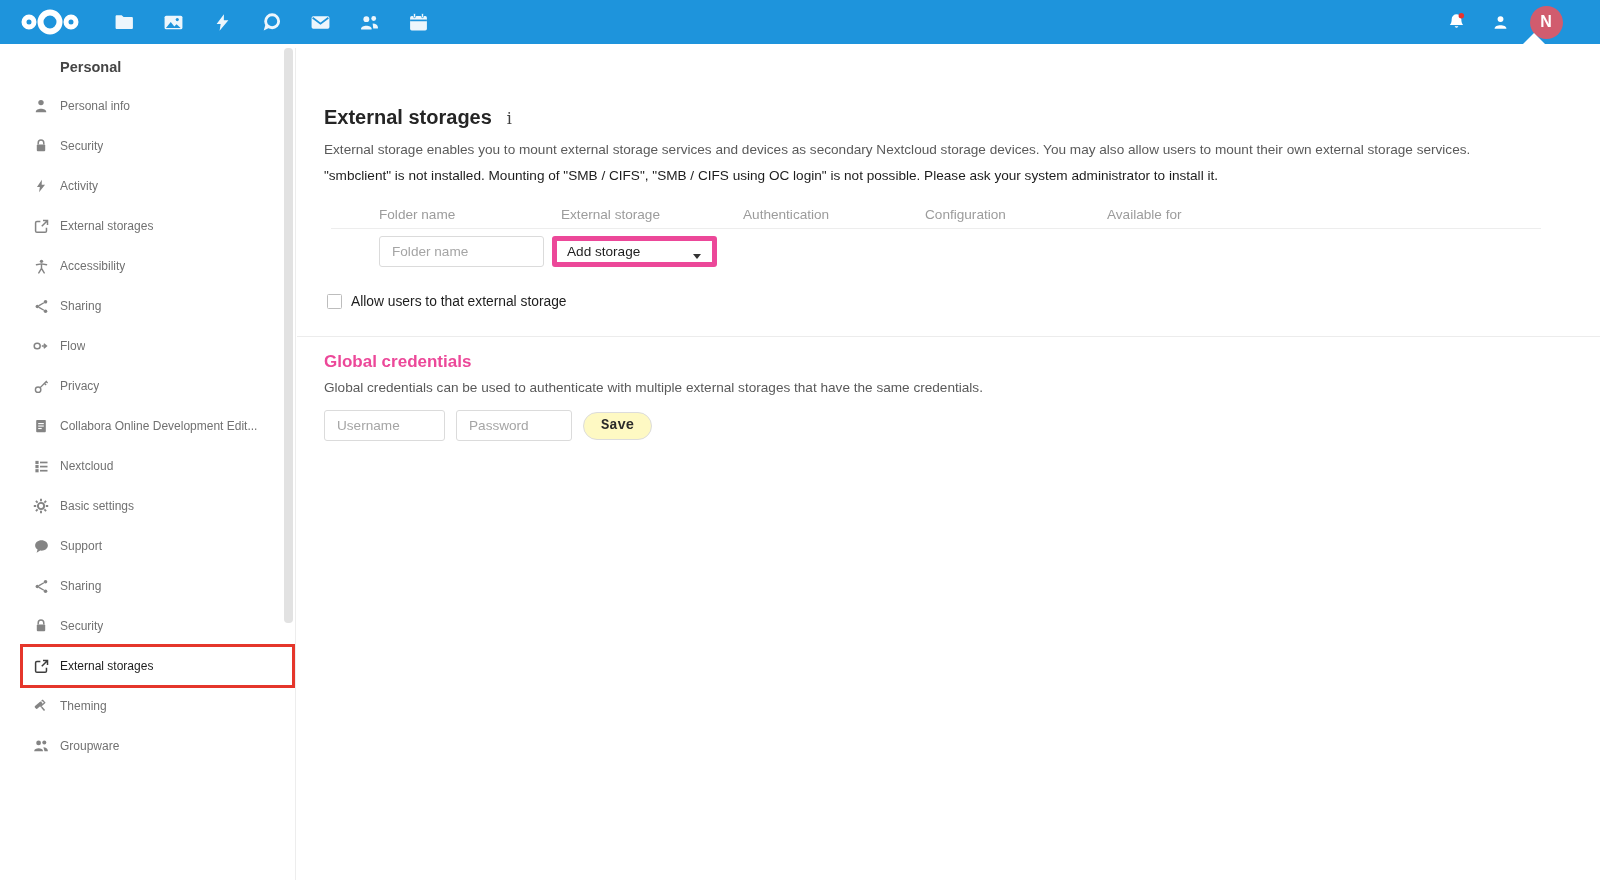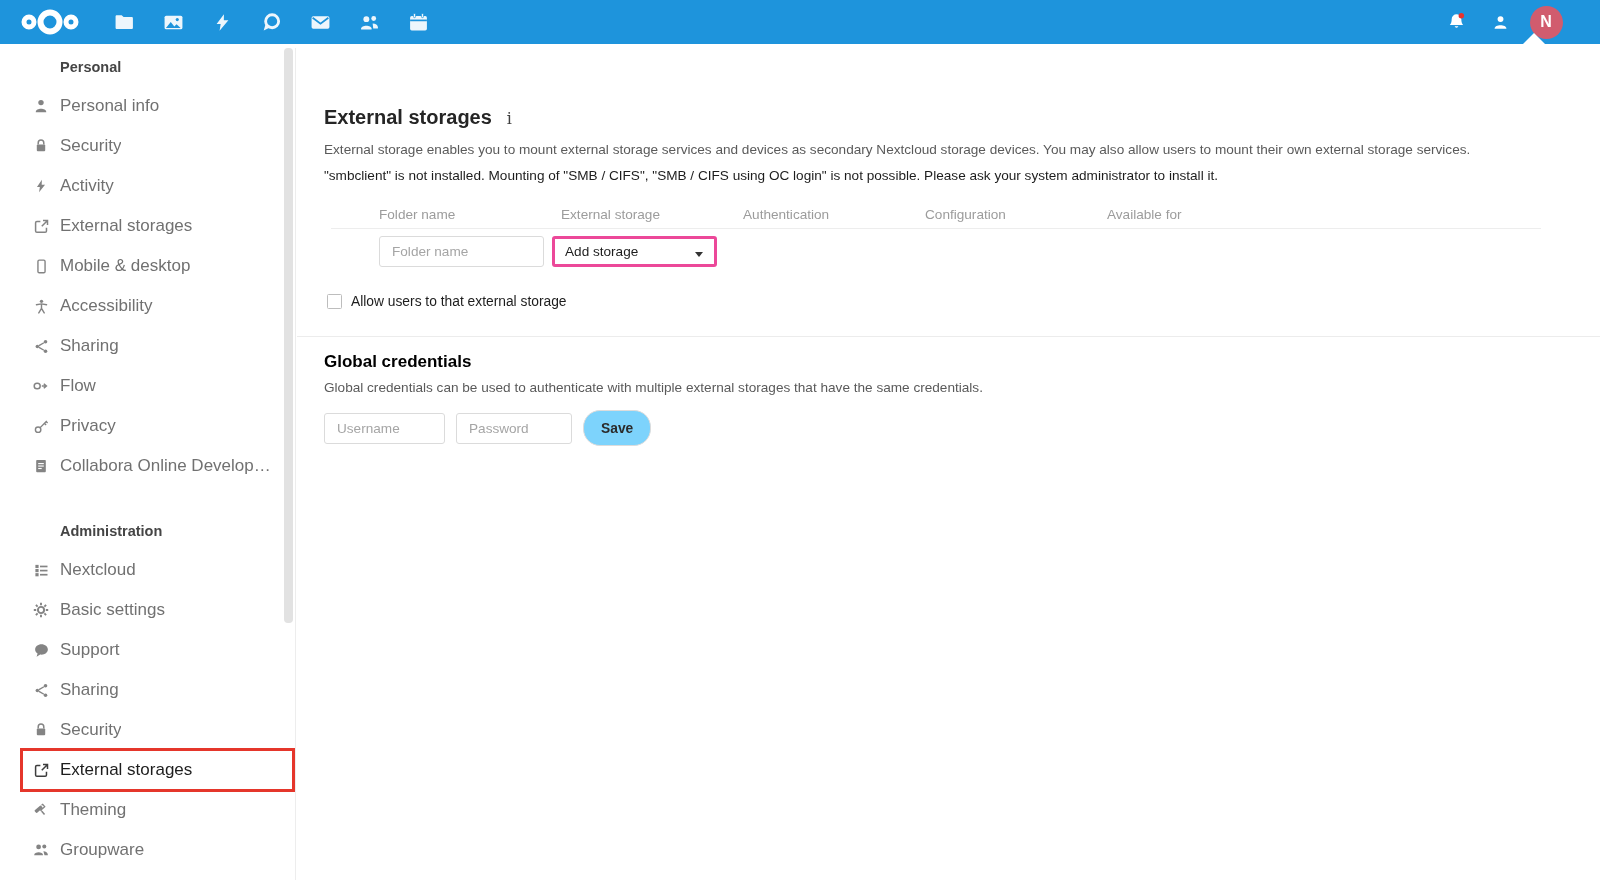--- a/index.html
+++ b/index.html
@@ -23,21 +23,21 @@
     border-left:11px solid transparent; border-right:11px solid transparent;
     border-bottom:11px solid #ffffff; }
 
   
   .sidebar { position:fixed; top:48px; left:0; width:296px; height:836px; background:#fff;
     border-right:1px solid #ededed; z-index:10; }
   .section-header { height:38px; display:flex; align-items:center; padding-left:60px;
     font-size:14.5px; font-weight:bold; color:#454545; }
   .section-header.admin { margin-top:26px; }
   .nav-item { height:40px; display:flex; align-items:center; padding-left:33px;
-    color:#717171; font-size:17px; cursor:pointer; position:relative; }
+    color:#717171; font-size:12px; cursor:pointer; position:relative; }
   .nav-item .nicon { width:16px; height:16px; margin-right:11px; flex:0 0 16px;
     display:flex; align-items:center; justify-content:center; opacity:.72; }
   .nav-item span.lbl { white-space:nowrap; overflow:hidden; text-overflow:ellipsis; max-width:218px; }
   .nav-item.active-red { color:#1d1d1d; }
   .nav-item.active-red .nicon { opacity:.95; }
   .nav-item.active-red::after { content:""; position:absolute; left:20px; right:0; top:-2px; bottom:-2px;
     border:3px solid #e5362b; pointer-events:none; }
   .scrollthumb { position:absolute; right:2px; top:0; width:9px; height:575px;
     background:#e2e2e2; border-radius:4px; cursor:grab; }
 
@@ -52,42 +52,42 @@
 
   .storage-table { margin-left:7px; margin-top:17px; width:1210px; }
   .thead { display:flex; padding-left:48px; height:29px; align-items:center;
     border-bottom:1px solid #ededed; }
   .thead span { width:182px; font-size:13.6px; color:#9c9c9c; }
   .tform { display:flex; padding-left:48px; margin-top:7px; gap:8px; align-items:center; }
   input.txt { width:165px; height:31px; border:1px solid #dbdbdb; border-radius:3px;
     padding:0 12px; font-size:13.6px; color:#222; background:#fff;
     font-family:"Liberation Sans","DejaVu Sans",sans-serif; }
   input.txt::placeholder { color:#a5a5a5; }
-  .select { width:165px; height:31px; border:3px solid #ec4899; border-radius:3px;
+  .select { width:165px; height:31px; border:5px solid #ec4899; border-radius:3px;
     background:#fff; display:flex; align-items:center; padding:0 10px; font-size:13.6px;
     color:#1d1d1d; cursor:pointer; position:relative; }
   .caret { position:absolute; right:11px; top:13px; width:0; height:0;
     border-left:4.5px solid transparent; border-right:4.5px solid transparent;
     border-top:5.5px solid #333; }
 
   .chkrow { margin-top:27px; margin-left:3px; display:flex; align-items:center; gap:9px; }
   .chkrow input { appearance:none; -webkit-appearance:none; width:15px; height:15px;
     border:1px solid #bdbdbd; border-radius:1.5px; background:#fff; cursor:pointer; }
   .chkrow span { font-size:13.8px; color:#1d1d1d; cursor:pointer; }
 
   hr.divider { border:none; border-top:1px solid #ececec; margin:27px -55px 0 -27px; }
 
-  h2.gc-title { margin-top:15px; font-size:17px; color:#000000; }
+  h2.gc-title { margin-top:15px; font-size:17px; color:#ec4899; }
   p.gc-desc { margin-top:8px; font-size:13.6px; color:#5a5a5a; }
   .gc-form { margin-top:15px; display:flex; align-items:center; gap:11px; }
   .gc-form input.u { width:121px; }
   .gc-form input.p { width:116px; }
-  .save-btn { height:36px; padding:0 17px; border-radius:17px; background:#7dd3fc;
+  .save-btn { height:28px; padding:0 17px; border-radius:17px; background:#fef9c3;
     border:1px solid #dcdcdc; font-size:13.8px; font-weight:bold; color:#2b2b2b; cursor:pointer;
-    font-family:Liberation Sans, sans-serif; }
+    font-family:Liberation Mono, monospace; }
 </style>
 </head>
 <body>
 
 <div class="topbar">
   <div class="logo">
     <svg width="62" height="28" viewBox="0 0 62 28">
       <circle cx="31" cy="14" r="9.5" fill="none" stroke="#fff" stroke-width="6"></circle>
       <circle cx="10" cy="14" r="5" fill="none" stroke="#fff" stroke-width="5"></circle>
       <circle cx="52" cy="14" r="5" fill="none" stroke="#fff" stroke-width="5"></circle>
@@ -196,28 +196,20 @@
         <svg width="15" height="15" viewBox="0 0 16 16">
           <path d="M13.3 9.2v3.6a1.4 1.4 0 0 1-1.4 1.4H3.1a1.4 1.4 0 0 1-1.4-1.4V4a1.4 1.4 0 0 1 1.4-1.4h3.7" fill="none" stroke="#555" stroke-width="1.6"></path>
           <path d="M9.6 1.6h4.8v4.8M13.9 2.1 8.3 7.7" fill="none" stroke="#555" stroke-width="1.6"></path>
         </svg>
       </span>
     <span class="lbl">External storages</span>
   </div>
   <div class="nav-item">
     <span class="nicon">
         <svg width="15" height="15" viewBox="0 0 16 16">
-          <rect x="4.2" y="1.2" width="7.6" height="13.4" rx="1.4" fill="none" stroke="#555" stroke-width="1.5"></rect>
-        </svg>
-      </span>
-    <span class="lbl">Mobile &amp; desktop</span>
-  </div>
-  <div class="nav-item">
-    <span class="nicon">
-        <svg width="15" height="15" viewBox="0 0 16 16">
           <circle cx="8" cy="2.5" r="1.8" fill="#555"></circle>
           <path d="M2.6 6.1 8 5.2l5.4.9M8 5.2v4.7M8 9.9 5.1 14.9M8 9.9l2.9 5" fill="none" stroke="#555" stroke-width="1.5" stroke-linecap="round"></path>
         </svg>
       </span>
     <span class="lbl">Accessibility</span>
   </div>
   <div class="nav-item">
     <span class="nicon">
         <svg width="15" height="15" viewBox="0 0 16 16" fill="#555">
           <circle cx="12.3" cy="3" r="1.9"></circle>
@@ -251,21 +243,20 @@
         <svg width="14" height="14" viewBox="0 0 16 16">
           <path d="M3.5 1h9a1 1 0 0 1 1 1v12a1 1 0 0 1-1 1h-9a1 1 0 0 1-1-1V2a1 1 0 0 1 1-1z" fill="#555"></path>
           <rect x="4.8" y="4.6" width="6.4" height="1.3" fill="#fff"></rect>
           <rect x="4.8" y="7.4" width="6.4" height="1.3" fill="#fff"></rect>
           <rect x="4.8" y="10.2" width="4" height="1.3" fill="#fff"></rect>
         </svg>
       </span>
     <span class="lbl">Collabora Online Development Edit...</span>
   </div>
 
-  <div class="section-header admin">Administration</div>
 
   <div class="nav-item">
     <span class="nicon">
         <svg width="15" height="15" viewBox="0 0 16 16" fill="#555">
           <rect x="1.5" y="2" width="3.4" height="3.4"></rect>
           <rect x="6.4" y="2.8" width="8" height="1.8"></rect>
           <rect x="1.5" y="6.4" width="3.4" height="3.4"></rect>
           <rect x="6.4" y="7.2" width="8" height="1.8"></rect>
           <rect x="1.5" y="10.8" width="3.4" height="3.4"></rect>
           <rect x="6.4" y="11.6" width="8" height="1.8"></rect>

